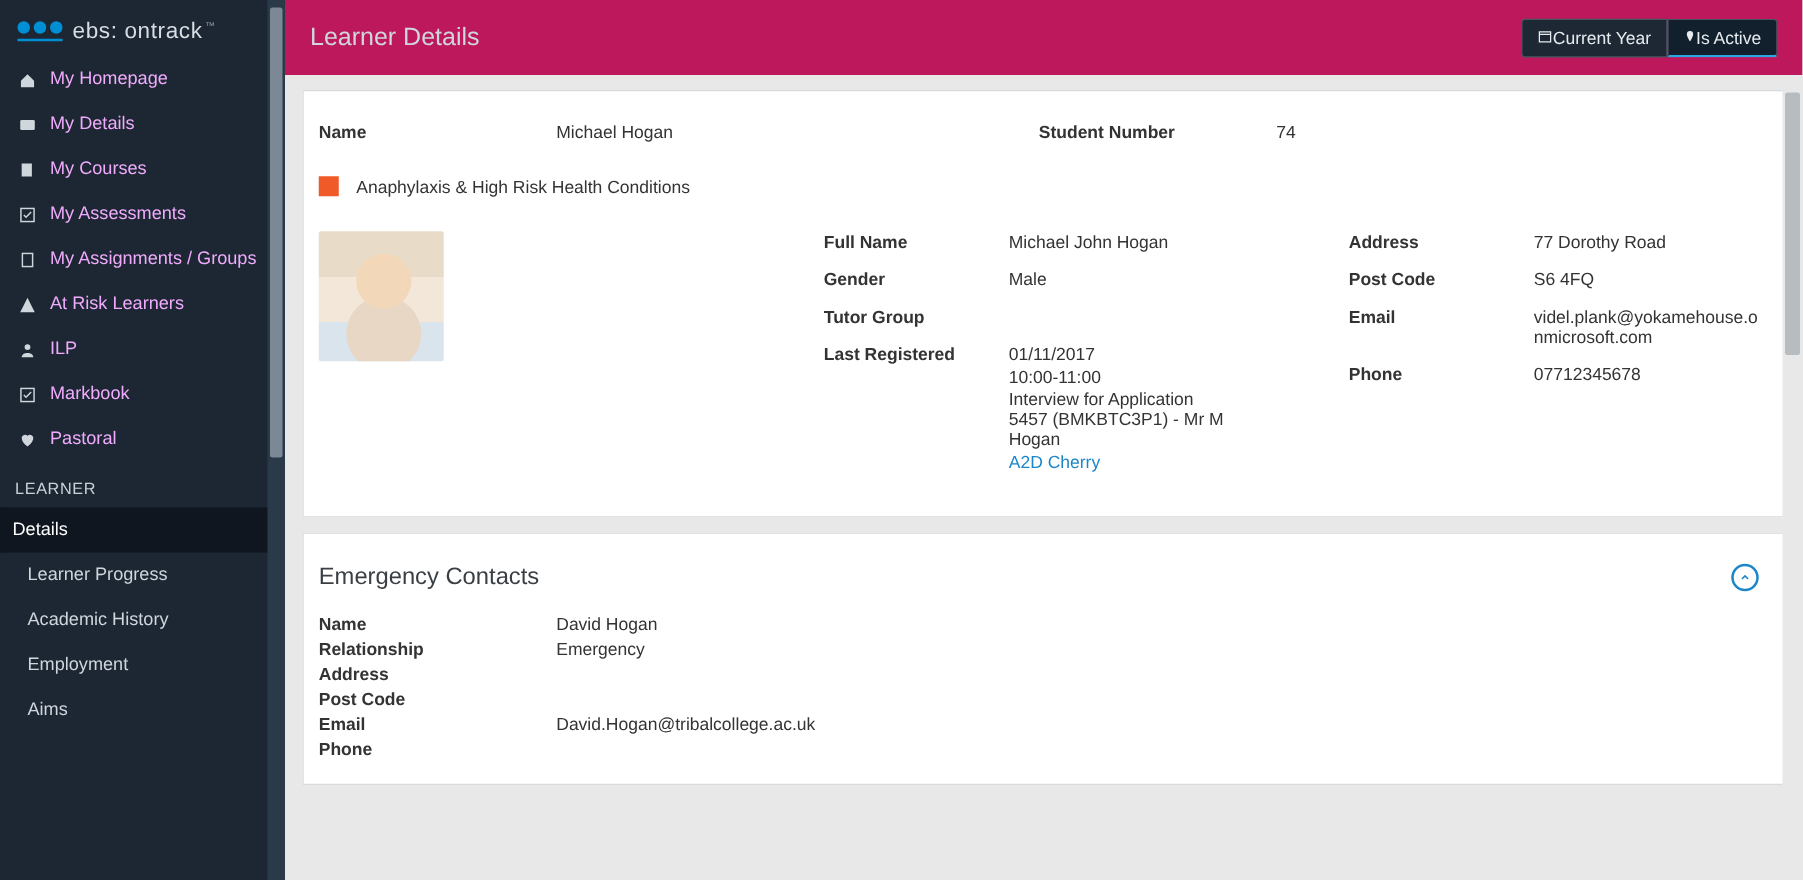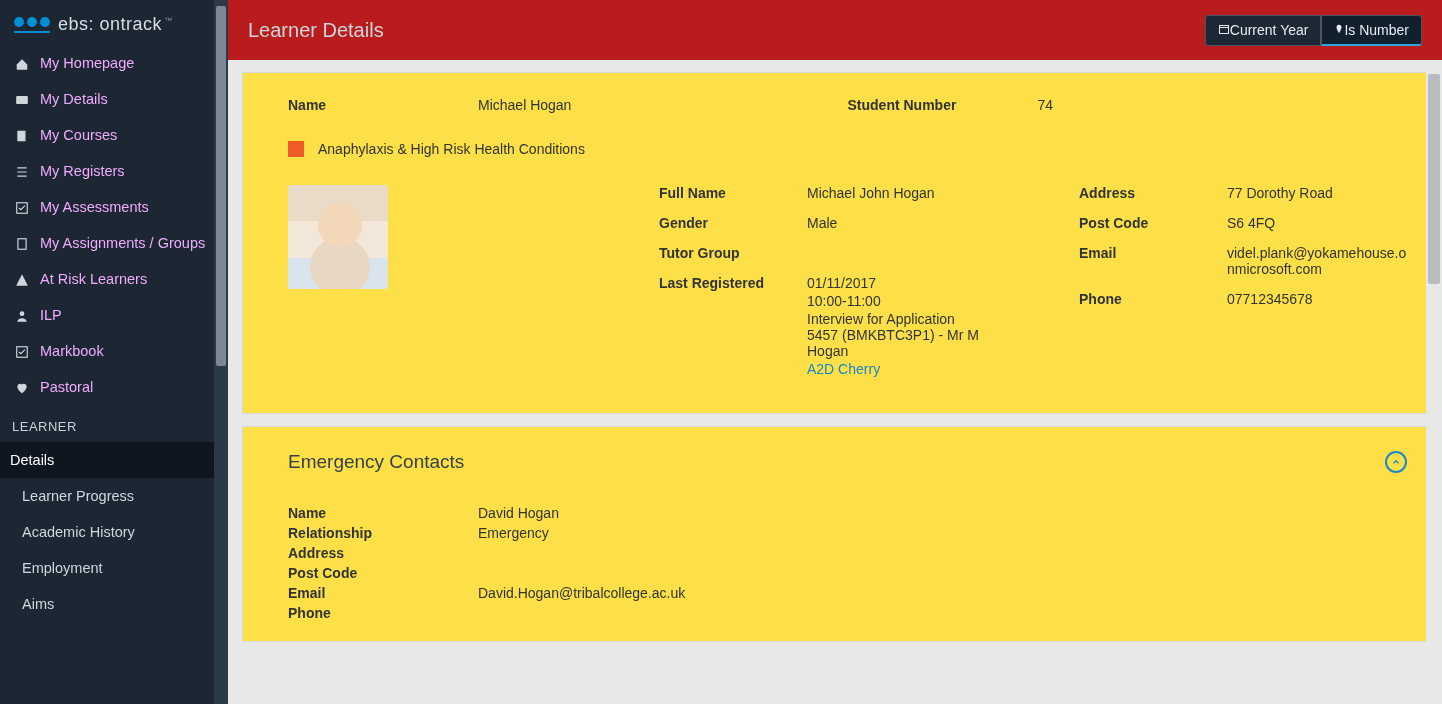--- a/index.html
+++ b/index.html
@@ -79,21 +79,21 @@
   .sidebar-scroll {
     position: absolute; top: 0; right: 0; width: 14px; height: 100%; background: #2b3a49;
   }
   .sidebar-scroll .thumb { position: absolute; top: 6px; left: 2px; width: 10px; height: 360px; background: #7d8896; border-radius: 2px; }
 
   
   .main { flex: 1; display: flex; flex-direction: column; background: #e8e8e8; position:relative; }
 
   .topbar {
     height: 60px;
-    background: #b91c1c;
+    background: #be185d;
     display: flex;
     align-items: center;
     padding: 0 20px;
     color: #cfd6dc;
     justify-content: flex-end;
   }
   .topbar .title { font-size: 20px; color: #cfd6dc; }
   .topbar .spacer { flex: 1; }
   .pill-group { display: flex; gap: 0; }
   .pill {
@@ -118,24 +118,24 @@
   }
   .avatar {
     width: 32px; height: 32px; border-radius: 50%;
     background: radial-gradient(circle at 40% 35%, #f3d7c4 0 40%, #d2a98f 60%);
     border: 2px solid #4a5562;
   }
 
   .content { flex: 1; overflow-y: auto; padding: 12px 6px 12px 14px; }
 
   .card {
-    background: #fde047;
+    background: #ffffff;
     border: 1px solid #d7dbde;
     margin-bottom: 12px;
-    padding: 24px 28px 20px 45px;
+    padding: 24px 28px 20px 12px;
   }
 
   .summary-top { display: grid; grid-template-columns: 190px 1fr 190px 1fr; align-items: center; margin-bottom: 28px; }
   .summary-top .label { font-weight: 600; color: #333; }
 
   .risk { display: flex; align-items: center; gap: 14px; margin-bottom: 28px; }
   .risk .swatch { width: 16px; height: 16px; background: #f05a28; }
 
   .profile-grid { display: flex; gap: 60px; }
   .photo {
@@ -151,21 +151,21 @@
     box-shadow: 0 42px 0 8px #e8d7c5;
   }
 
   .kv-col { flex: 1; }
   .kv { display: grid; grid-template-columns: 130px 1fr; gap: 6px 18px; align-items: start; margin-bottom: 14px; margin-left: 32px; }
   .kv .k { font-weight: 600; color: #333; }
   .kv .v { color: #333; }
   .multi-line div { margin-bottom: 2px; }
   .linklike { color: #1c86c8; cursor: pointer; }
 
-  .section-header { display: flex; align-items: center; justify-content: space-between; margin-bottom: 32px; }
+  .section-header { display: flex; align-items: center; justify-content: space-between; margin-bottom: 18px; }
   .section-header h2 { font-size: 19px; font-weight: 400; color: #3a3f44; }
   .collapse-btn {
     width: 22px; height: 22px; border: 2px solid #1c86c8; border-radius: 50%;
     display: flex; align-items: center; justify-content: center; cursor: pointer;
   }
   .collapse-btn svg { stroke: #1c86c8; }
 
   .contact-kv { display: grid; grid-template-columns: 190px 1fr; row-gap: 4px; }
   .contact-kv .k { font-weight: 600; }
 
@@ -208,28 +208,20 @@
           </span>
         <span>My Details</span>
       </div>
       <div class="nav-item">
         <span class="icon">
             <svg width="14" height="14" viewBox="0 0 24 24">
               <path d="M4 3h14v18H4z"></path>
             </svg>
           </span>
         <span>My Courses</span>
-      </div>
-      <div class="nav-item">
-        <span class="icon">
-            <svg width="14" height="14" viewBox="0 0 24 24">
-              <path d="M4 5h16M4 12h16M4 19h16" stroke="#cfd6dc" stroke-width="2"></path>
-            </svg>
-          </span>
-        <span>My Registers</span>
       </div>
       <div class="nav-item">
         <span class="icon">
             <svg width="14" height="14" viewBox="0 0 24 24">
               <rect x="3" y="3" width="18" height="18" fill="none" stroke="#cfd6dc" stroke-width="2"></rect>
               <path d="M7 12l3 3 7-7" fill="none" stroke="#cfd6dc" stroke-width="2"></path>
             </svg>
           </span>
         <span>My Assessments</span>
       </div>
@@ -299,21 +291,21 @@
           <span><svg width="12" height="12" viewBox="0 0 24 24" fill="#e6ebef">
                 <rect x="3" y="5" width="18" height="16" fill="none" stroke="#e6ebef" stroke-width="2"></rect>
                 <path d="M3 9h18" stroke="#e6ebef" stroke-width="2"></path>
               </svg></span>
           <span>Current Year</span>
         </div>
         <div class="pill active">
           <span><svg width="10" height="12" viewBox="0 0 24 24" fill="#e6ebef">
                 <path d="M12 2a6 6 0 0 0-6 6c0 5 6 14 6 14s6-9 6-14a6 6 0 0 0-6-6z"></path>
               </svg></span>
-          <span>Is Number</span>
+          <span>Is Active</span>
         </div>
       </div>
     </div>
 
     <div class="content">
 
       <div class="card">
 
         <div class="summary-top">
           <div class="label">Name</div>

